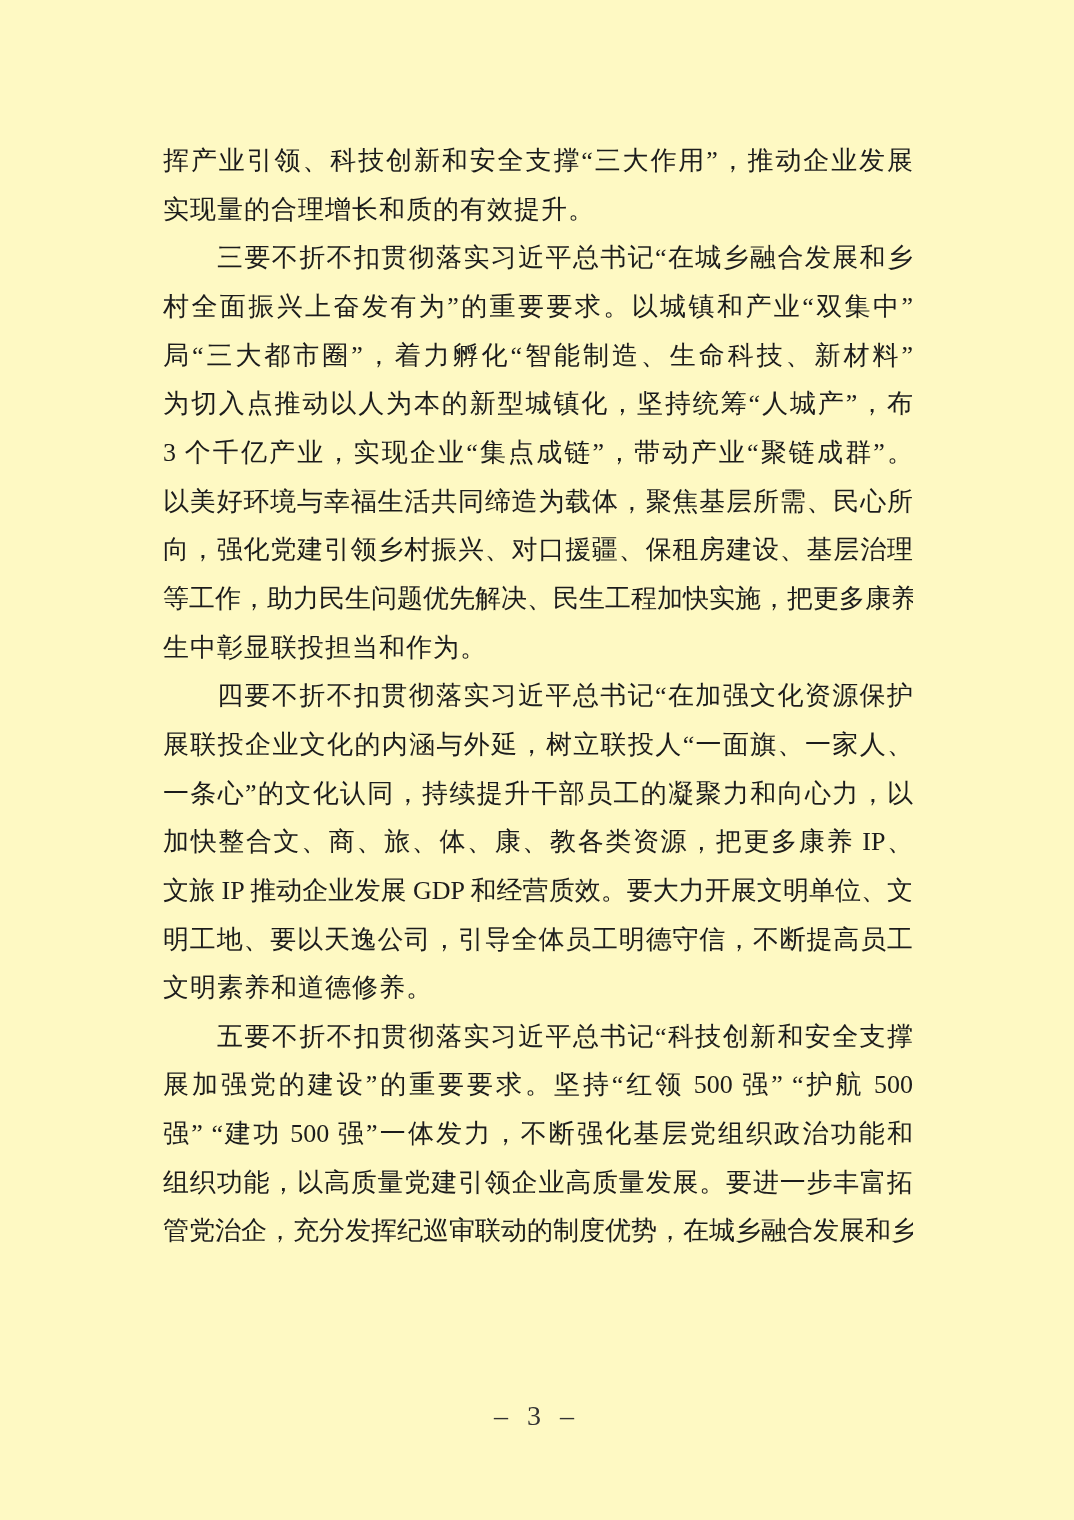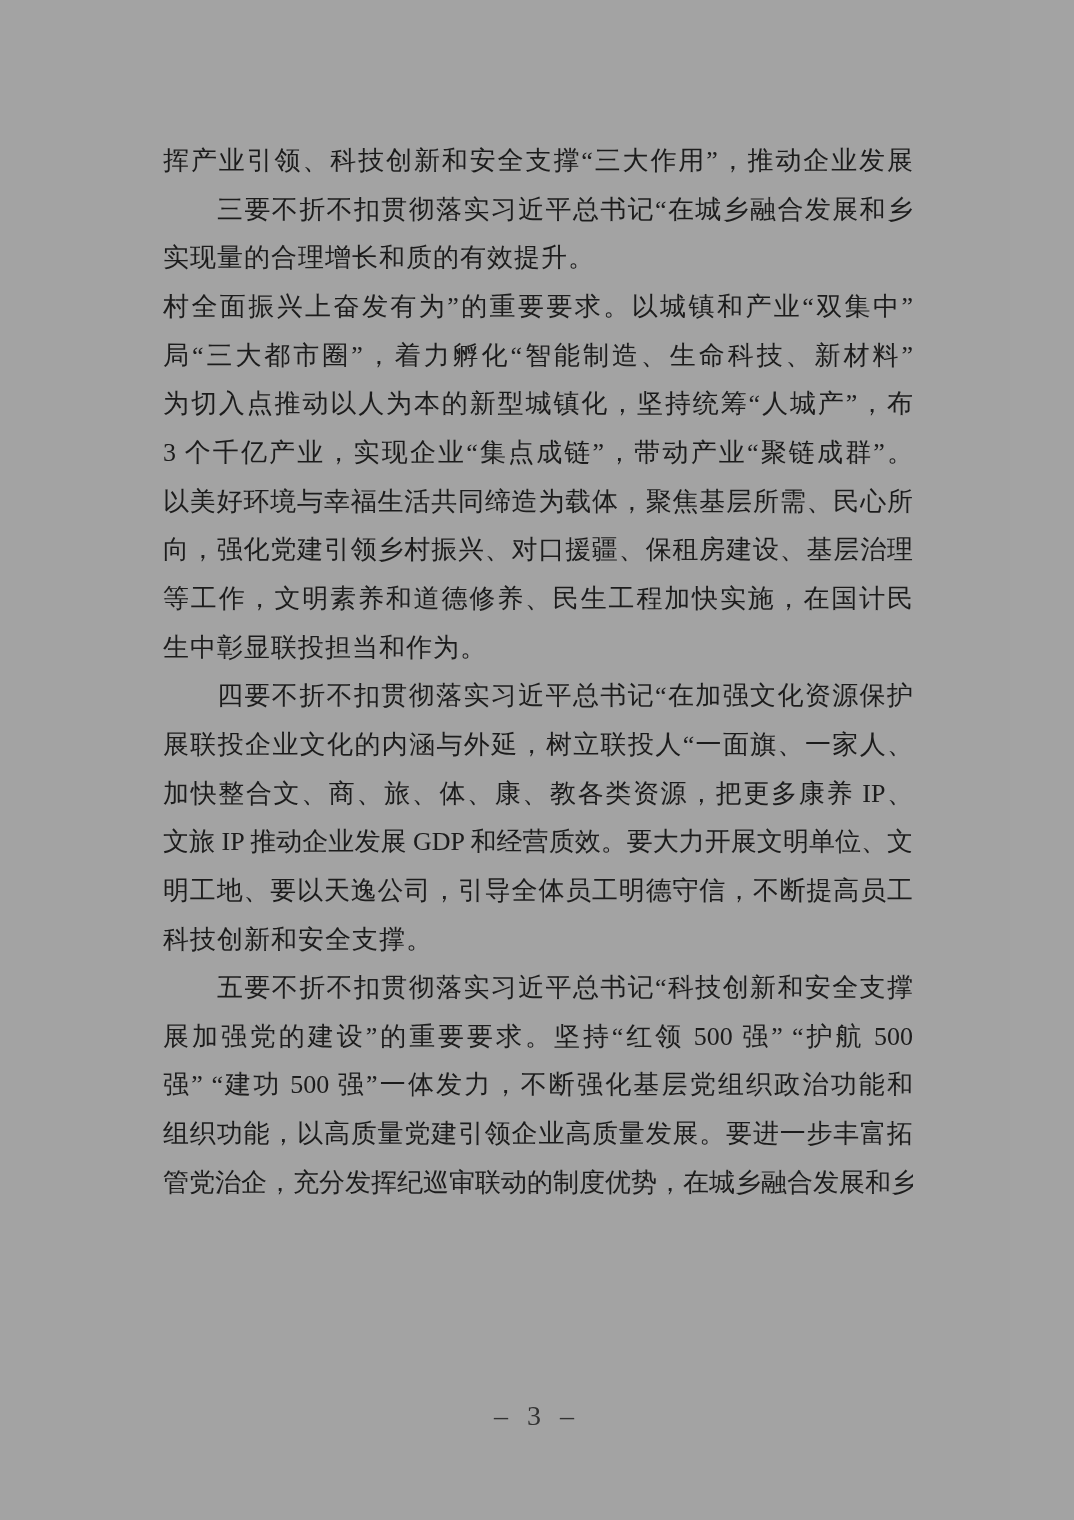--- a/index.html
+++ b/index.html
@@ -4,21 +4,21 @@
 <style>
   html, body {
     margin: 0;
     padding: 0;
     background: #ffffff;
   }
   .page {
     position: relative;
     width: 1074px;
     height: 1520px;
-    background: #a3a3a3;
+    background: #fef9c3;
     font-family: "Liberation Serif", "DejaVu Serif", serif;
     color: #1c1c1c;
     overflow: hidden;
   }
   .text-block {
     position: absolute;
     left: 163px;
     top: 137px;
     width: 750px;
   }
@@ -52,36 +52,37 @@
     letter-spacing: 6px;
     font-family: "Liberation Serif", "DejaVu Serif", serif;
   }
 </style>
 </head>
 <body>
 
 <div class="page">
   <main class="text-block" id="text-block">
       <div class="line">挥产业引领、科技创新和安全支撑“三大作用”，推动企业发展</div>
+      <div class="line no-fill">实现量的合理增长和质的有效提升。</div>
       <div class="line indent">三要不折不扣贯彻落实习近平总书记“在城乡融合发展和乡</div>
-      <div class="line no-fill">实现量的合理增长和质的有效提升。</div>
       <div class="line">村全面振兴上奋发有为”的重要要求。以城镇和产业“双集中”</div>
       <div class="line">局“三大都市圈”，着力孵化“智能制造、生命科技、新材料”</div>
       <div class="line">为切入点推动以人为本的新型城镇化，坚持统筹“人城产”，布</div>
       <div class="line">3 个千亿产业，实现企业“集点成链”，带动产业“聚链成群”。</div>
       <div class="line">以美好环境与幸福生活共同缔造为载体，聚焦基层所需、民心所</div>
       <div class="line">向，强化党建引领乡村振兴、对口援疆、保租房建设、基层治理</div>
-      <div class="line">等工作，文明素养和道德修养、民生工程加快实施，在国计民</div>
+      <div class="line">等工作，助力民生问题优先解决、民生工程加快实施，把更多康养</div>
       <div class="line no-fill">生中彰显联投担当和作为。</div>
       <div class="line indent">四要不折不扣贯彻落实习近平总书记“在加强文化资源保护</div>
       <div class="line">展联投企业文化的内涵与外延，树立联投人“一面旗、一家人、</div>
+      <div class="line">一条心”的文化认同，持续提升干部员工的凝聚力和向心力，以</div>
       <div class="line">加快整合文、商、旅、体、康、教各类资源，把更多康养 IP、</div>
       <div class="line">文旅 IP 推动企业发展 GDP 和经营质效。要大力开展文明单位、文</div>
       <div class="line">明工地、要以天逸公司，引导全体员工明德守信，不断提高员工</div>
-      <div class="line no-fill">科技创新和安全支撑。</div>
+      <div class="line no-fill">文明素养和道德修养。</div>
       <div class="line indent">五要不折不扣贯彻落实习近平总书记“科技创新和安全支撑</div>
       <div class="line">展加强党的建设”的重要要求。坚持“红领 500 强” “护航 500</div>
       <div class="line">强” “建功 500 强”一体发力，不断强化基层党组织政治功能和</div>
       <div class="line">组织功能，以高质量党建引领企业高质量发展。要进一步丰富拓</div>
       <div class="line">管党治企，充分发挥纪巡审联动的制度优势，在城乡融合发展和乡</div>
     </main>
   <footer class="page-footer">– 3 –</footer>
 </div>
 
 </body></html>

